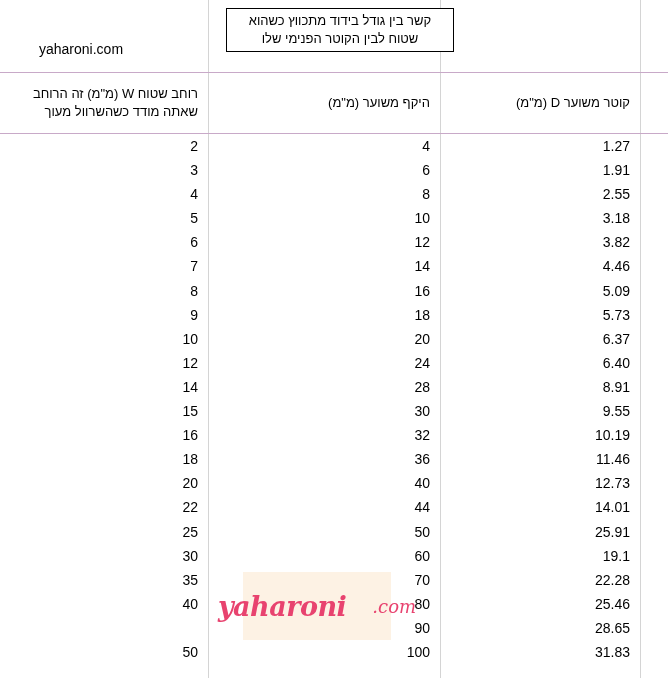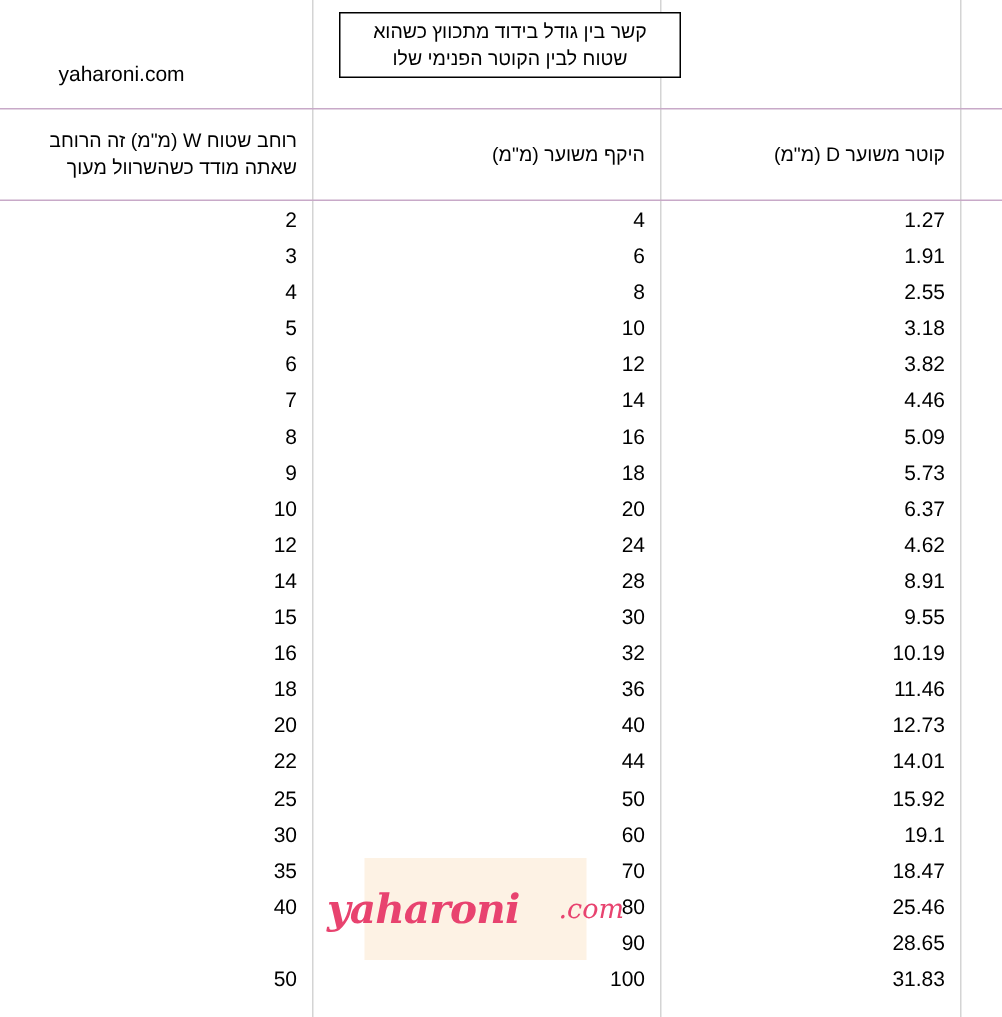--- a/index.html
+++ b/index.html
@@ -211,21 +211,21 @@
         <div class="cell c-d">5.73</div>
       </div>
       <div class="row">
         <div class="cell c-w">10</div>
         <div class="cell c-p">20</div>
         <div class="cell c-d">6.37</div>
       </div>
       <div class="row">
         <div class="cell c-w">12</div>
         <div class="cell c-p">24</div>
-        <div class="cell c-d">4.62</div>
+        <div class="cell c-d">6.40</div>
       </div>
       <div class="row">
         <div class="cell c-w">14</div>
         <div class="cell c-p">28</div>
         <div class="cell c-d">8.91</div>
       </div>
       <div class="row">
         <div class="cell c-w">15</div>
         <div class="cell c-p">30</div>
         <div class="cell c-d">9.55</div>
@@ -246,31 +246,31 @@
         <div class="cell c-d">12.73</div>
       </div>
       <div class="row">
         <div class="cell c-w">22</div>
         <div class="cell c-p">44</div>
         <div class="cell c-d">14.01</div>
       </div>
       <div class="row">
         <div class="cell c-w">25</div>
         <div class="cell c-p">50</div>
-        <div class="cell c-d">15.92</div>
+        <div class="cell c-d">25.91</div>
       </div>
       <div class="row">
         <div class="cell c-w">30</div>
         <div class="cell c-p">60</div>
         <div class="cell c-d">19.1</div>
       </div>
       <div class="row">
         <div class="cell c-w">35</div>
         <div class="cell c-p">70</div>
-        <div class="cell c-d">18.47</div>
+        <div class="cell c-d">22.28</div>
       </div>
       <div class="row">
         <div class="cell c-w">40</div>
         <div class="cell c-p">80</div>
         <div class="cell c-d">25.46</div>
       </div>
       <div class="row">
         <div class="cell c-p">90</div>
         <div class="cell c-d">28.65</div>
       </div>

